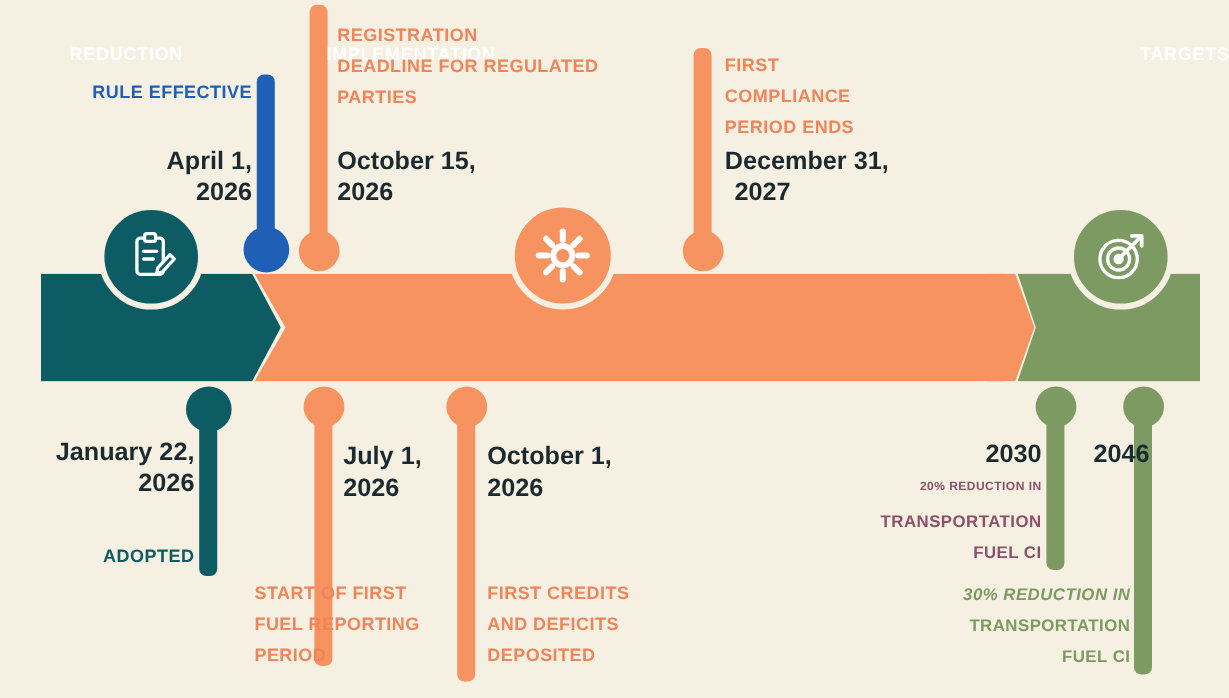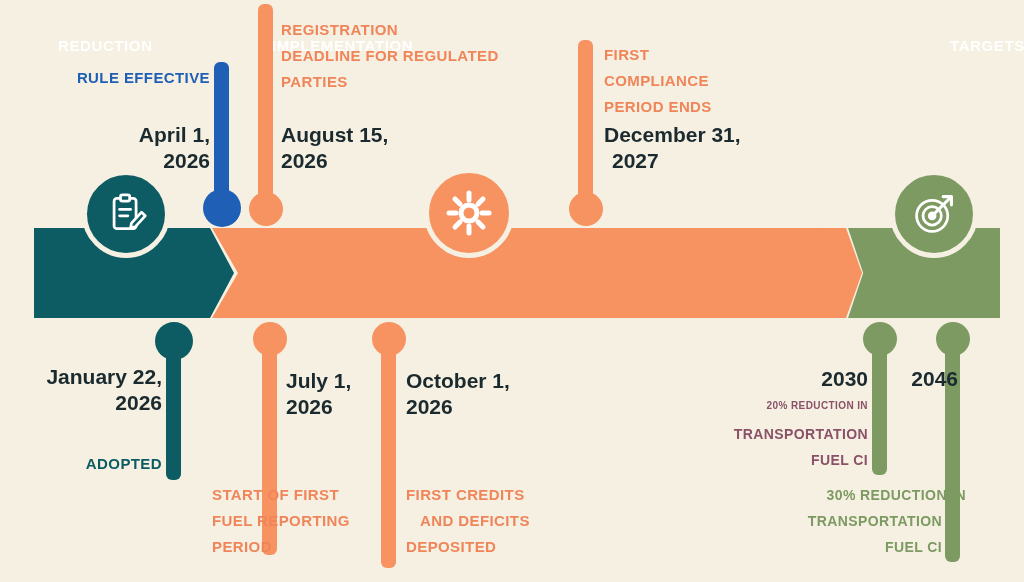--- a/index.html
+++ b/index.html
@@ -195,21 +195,21 @@
   <div class="dot" style="left:203px; top:189px; width:38px; height:38px; background:#1f5fb5;"></div>
   <div class="cap cap-head t-blue right" style="left:20px; top:68px; width:190px;">RULE EFFECTIVE</div>
   <div class="cap cap-date t-dark right" style="left:20px; top:122px; width:190px;">April 1,</div>
   <div class="cap cap-date t-dark right" style="left:20px; top:148px; width:190px;">2026</div>
 
   <div class="stem" style="left:258px; top:4px; width:15px; height:203px; background:#f79361;"></div>
   <div class="dot" style="left:249px; top:192px; width:34px; height:34px; background:#f79361;"></div>
   <div class="cap cap-head t-orange" style="left:281px; top:20px;">REGISTRATION</div>
   <div class="cap cap-head t-orange" style="left:281px; top:46px;">DEADLINE FOR REGULATED</div>
   <div class="cap cap-head t-orange" style="left:281px; top:72px;text-align:center;">PARTIES</div>
-  <div class="cap cap-date t-dark" style="left:281px; top:122px;">August 15,</div>
+  <div class="cap cap-date t-dark" style="left:281px; top:122px;">October 15,</div>
   <div class="cap cap-date t-dark" style="left:281px; top:148px;">2026</div>
 
   <div class="stem" style="left:578px; top:40px; width:15px; height:167px; background:#f79361;"></div>
   <div class="dot" style="left:569px; top:192px; width:34px; height:34px; background:#f79361;"></div>
   <div class="cap cap-head t-orange" style="left:604px; top:45px;">FIRST</div>
   <div class="cap cap-head t-orange" style="left:604px; top:71px;">COMPLIANCE</div>
   <div class="cap cap-head t-orange" style="left:604px; top:97px;">PERIOD ENDS</div>
   <div class="cap cap-date t-dark" style="left:604px; top:122px;">December 31,</div>
   <div class="cap cap-date t-dark" style="left:612px; top:148px;">2027</div>
 
@@ -225,30 +225,30 @@
   <div class="cap cap-date t-dark" style="left:286px; top:394px;">2026</div>
   <div class="cap cap-head t-orange" style="left:212px; top:485px;">START OF FIRST</div>
   <div class="cap cap-head t-orange" style="left:212px; top:511px;">FUEL REPORTING</div>
   <div class="cap cap-head t-orange" style="left:212px; top:537px;">PERIOD</div>
 
   <div class="stem" style="left:381px; top:340px; width:15px; height:228px; background:#f79361;"></div>
   <div class="dot" style="left:372px; top:322px; width:34px; height:34px; background:#f79361;"></div>
   <div class="cap cap-date t-dark" style="left:406px; top:368px;">October 1,</div>
   <div class="cap cap-date t-dark" style="left:406px; top:394px;">2026</div>
   <div class="cap cap-head t-orange" style="left:406px; top:485px;">FIRST CREDITS</div>
-  <div class="cap cap-head t-orange" style="left:420px; top:511px;">AND DEFICITS</div>
+  <div class="cap cap-head t-orange" style="left:406px; top:511px;">AND DEFICITS</div>
   <div class="cap cap-head t-orange" style="left:406px; top:537px;">DEPOSITED</div>
 
   <div class="stem" style="left:872px; top:340px; width:15px; height:135px; background:#7d9a62;"></div>
   <div class="dot" style="left:863px; top:322px; width:34px; height:34px; background:#7d9a62;"></div>
   <div class="cap cap-date t-dark right" style="left:700px; top:366px; width:168px;">2030</div>
   <div class="cap cap-head t-plum right" style="left:680px; top:400px; width:188px; font-size:10px;">20% REDUCTION IN</div>
   <div class="cap cap-head t-plum right" style="left:680px; top:426px; width:188px; font-size:14px;">TRANSPORTATION</div>
   <div class="cap cap-head t-plum right" style="left:680px; top:452px; width:188px; font-size:14px;">FUEL CI</div>
 
   <div class="stem" style="left:945px; top:340px; width:15px; height:222px; background:#7d9a62;"></div>
   <div class="dot" style="left:936px; top:322px; width:34px; height:34px; background:#7d9a62;"></div>
   <div class="cap cap-date t-dark right" style="left:790px; top:366px; width:168px;">2046</div>
-  <div class="cap cap-head t-green right" style="left:776px; top:487px; width:190px; font-size:14px;">30% REDUCTION IN</div>
+  <div class="cap cap-head t-green right" style="left:752px; top:487px; width:190px; font-size:14px;font-style:italic;">30% REDUCTION IN</div>
   <div class="cap cap-head t-green right" style="left:752px; top:513px; width:190px; font-size:14px;">TRANSPORTATION</div>
   <div class="cap cap-head t-green right" style="left:752px; top:539px; width:190px; font-size:14px;">FUEL CI</div>
 
 </div>
 
 </body></html>

